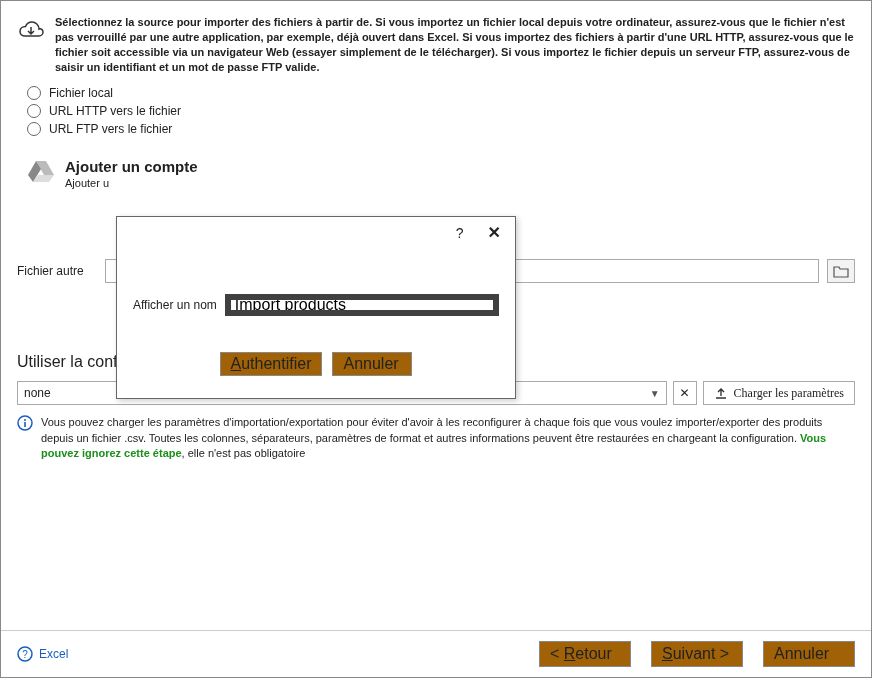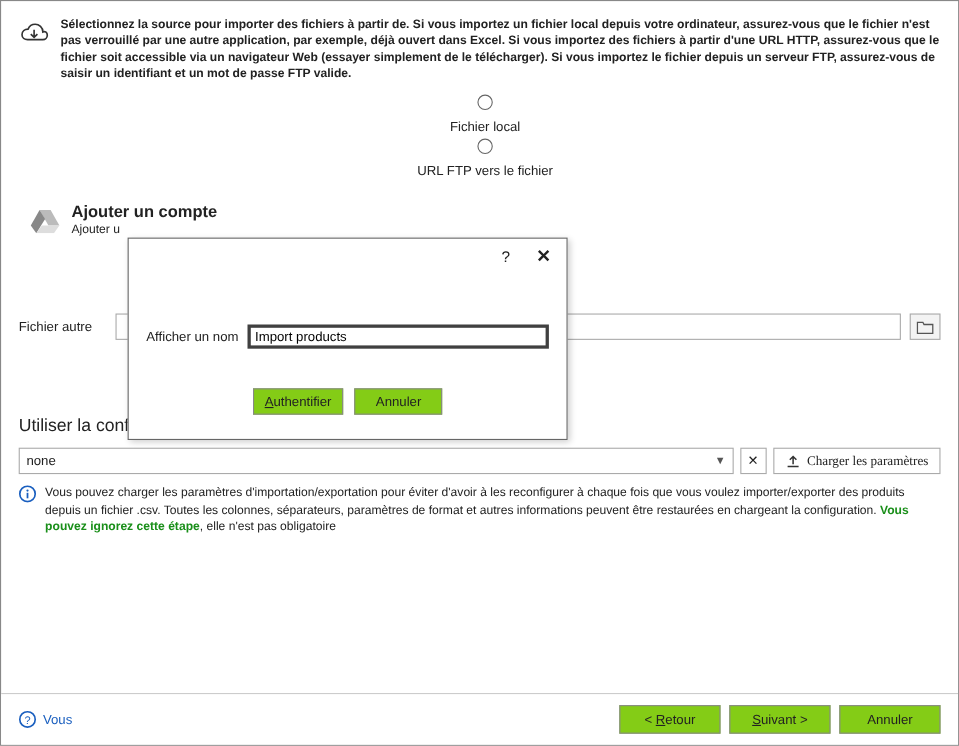--- a/index.html
+++ b/index.html
@@ -14,32 +14,32 @@
     border: 1px solid #888;
     position: relative;
     overflow: hidden;
   }
   .container { padding: 14px 16px 60px 16px; }
   .top-info { display: flex; gap: 10px; margin-bottom: 10px; }
   .cloud-icon { flex: 0 0 28px; display: flex; align-items: flex-start; justify-content: center; padding-top: 2px; }
   .top-info-text { font-size: 11px; line-height: 1.35; font-weight: 600; }
   .source-label { font-size: 12px; margin-bottom: 5px; }
   .radio-list { padding-left: 10px; margin-bottom: 20px; }
-  .radio-item { display: flex; align-items: center; gap: 8px; padding: 2px 0; flex-direction: column; }
+  .radio-item { display: flex; align-items: center; gap: 8px; padding: 2px 0; }
   .radio-circle {
     width: 14px; height: 14px; border: 1px solid #666; border-radius: 50%;
     display: flex; align-items: center; justify-content: center;
   }
   .radio-dot { width: 8px; height: 8px; border-radius: 50%; background: #000; }
   .radio-highlight {
     display: inline-flex; align-items: center; gap: 8px;
     border: 2px solid #d40000; padding: 2px 6px 2px 2px;
   }
 
-  .account-section { display: flex; align-items: flex-end; gap: 10px; margin-left: 10px; margin-bottom: 8px; }
+  .account-section { display: flex; align-items: flex-start; gap: 10px; margin-left: 10px; margin-bottom: 8px; }
   .gdrive-icon { flex: 0 0 28px; }
   .account-title { font-weight: 700; font-size: 15px; margin: 0; }
   .account-sub { font-size: 11px; margin-top: 2px; }
 
   .cloud-row { display: flex; align-items: center; gap: 8px; margin-top: 70px; margin-bottom: 30px; }
   .cloud-label { width: 80px; font-size: 12px; }
   .cloud-input {
     flex: 1 1 auto; height: 24px; border: 1px solid #aaa; background: #fff;
   }
   .folder-btn {
@@ -65,43 +65,43 @@
   .info-icon { flex: 0 0 16px; }
   .info-text b { font-weight: 400; }
   .green-text { color: #1a8f1a; font-weight: 700; }
 
   .footer {
     position: absolute; bottom: 0; left: 0; right: 0;
     padding: 10px 16px; display: flex; align-items: center; justify-content: space-between;
     border-top: 1px solid #ccc; background: #fff;
   }
   .help-link { display: flex; align-items: center; gap: 6px; color: #1a5fbf; font-size: 12px; }
-  .footer-buttons { display: flex; gap: 8px; }
+  .footer-buttons { display: flex; gap: 20px; }
   .btn {
-    height: 26px; min-width: 92px; border: 1px solid #888; background: #84cc16;
-    display: flex; align-items: center; justify-content: center; padding: 0 10px;
-    font-size: 12px;
+    height: 26px; min-width: 92px; border: 1px solid #888; background: #a16207;
+    display: flex; align-items: center; justify-content: flex-start; padding: 0 10px;
+    font-size: 16px;
   }
   .btn .u { text-decoration: underline; }
 
   
   .dialog {
     position: absolute; left: 115px; top: 215px; width: 400px;
     background: #fff; border: 1px solid #666; padding: 0;
     box-shadow: 2px 2px 6px rgba(0,0,0,0.2);
   }
   .dialog-titlebar {
     display: flex; justify-content: flex-end; align-items: center;
     gap: 18px; padding: 4px 8px 2px 8px; font-size: 14px;
   }
   .dialog-close { font-size: 16px; font-weight: 700; cursor: pointer; padding: 2px 6px; }
   .dialog-body { padding: 12px 16px 22px 16px; }
   .dialog-row { display: flex; align-items: center; gap: 8px; margin-top: 36px; margin-bottom: 36px; }
   .dialog-row label { font-size: 12px; }
-  .dialog-input { flex: 1 1 auto; height: 22px; border: 3px solid #404040; padding: 0 4px; font-size: 12px; }
+  .dialog-input { flex: 1 1 auto; height: 22px; border: 6px solid #404040; padding: 0 4px; font-size: 16px; }
   .dialog-buttons { display: flex; justify-content: center; gap: 10px; }
   .dialog-buttons .btn { min-width: 80px; height: 24px; }
 
   .chev { font-size: 10px; color: #555; }
 </style>
 </head>
 <body>
 
 <div class="container">
 
@@ -112,20 +112,24 @@
         <path d="M14 10 v6 M11 14 l3 3 l3-3" fill="none" stroke="#333" stroke-width="1.5"></path>
       </svg>
     </div>
     <div class="top-info-text">Sélectionnez la source pour importer des fichiers à partir de. Si vous importez un fichier local depuis votre ordinateur, assurez-vous que le fichier n'est pas verrouillé par une autre application, par exemple, déjà ouvert dans Excel. Si vous importez des fichiers à partir d'une URL HTTP, assurez-vous que le fichier soit accessible via un navigateur Web (essayer simplement de le télécharger). Si vous importez le fichier depuis un serveur FTP, assurez-vous de saisir un identifiant et un mot de passe FTP valide.</div>
   </div>
 
   <div class="radio-list">
     <div class="radio-item">
       <span class="radio-circle"></span>
       <span>Fichier local</span>
+    </div>
+    <div class="radio-item">
+      <span class="radio-circle"></span>
+      <span>URL HTTP vers le fichier</span>
     </div>
     <div class="radio-item">
       <span class="radio-circle"></span>
       <span>URL FTP vers le fichier</span>
     </div>
   </div>
 
   <div class="account-section">
     <div class="gdrive-icon">
       <svg width="28" height="24" viewBox="0 0 28 24">
@@ -203,21 +207,21 @@
     </div>
   </div>
 </div>
 
 <div class="footer">
   <div class="help-link">
     <svg width="16" height="16" viewBox="0 0 16 16">
       <circle cx="8" cy="8" r="7" fill="none" stroke="#1a5fbf" stroke-width="1.5"></circle>
       <text x="8" y="12" font-size="10" text-anchor="middle" fill="#1a5fbf">?</text>
     </svg>
-    <span>Vous</span>
+    <span>Excel</span>
   </div>
   <div class="footer-buttons">
     <div class="btn">
       <span><span>&lt; </span><span class="u">R</span><span>etour</span></span>
     </div>
     <div class="btn">
       <span><span class="u">S</span><span>uivant</span><span> &gt;</span></span>
     </div>
     <div class="btn">
       <span>Annuler</span>

